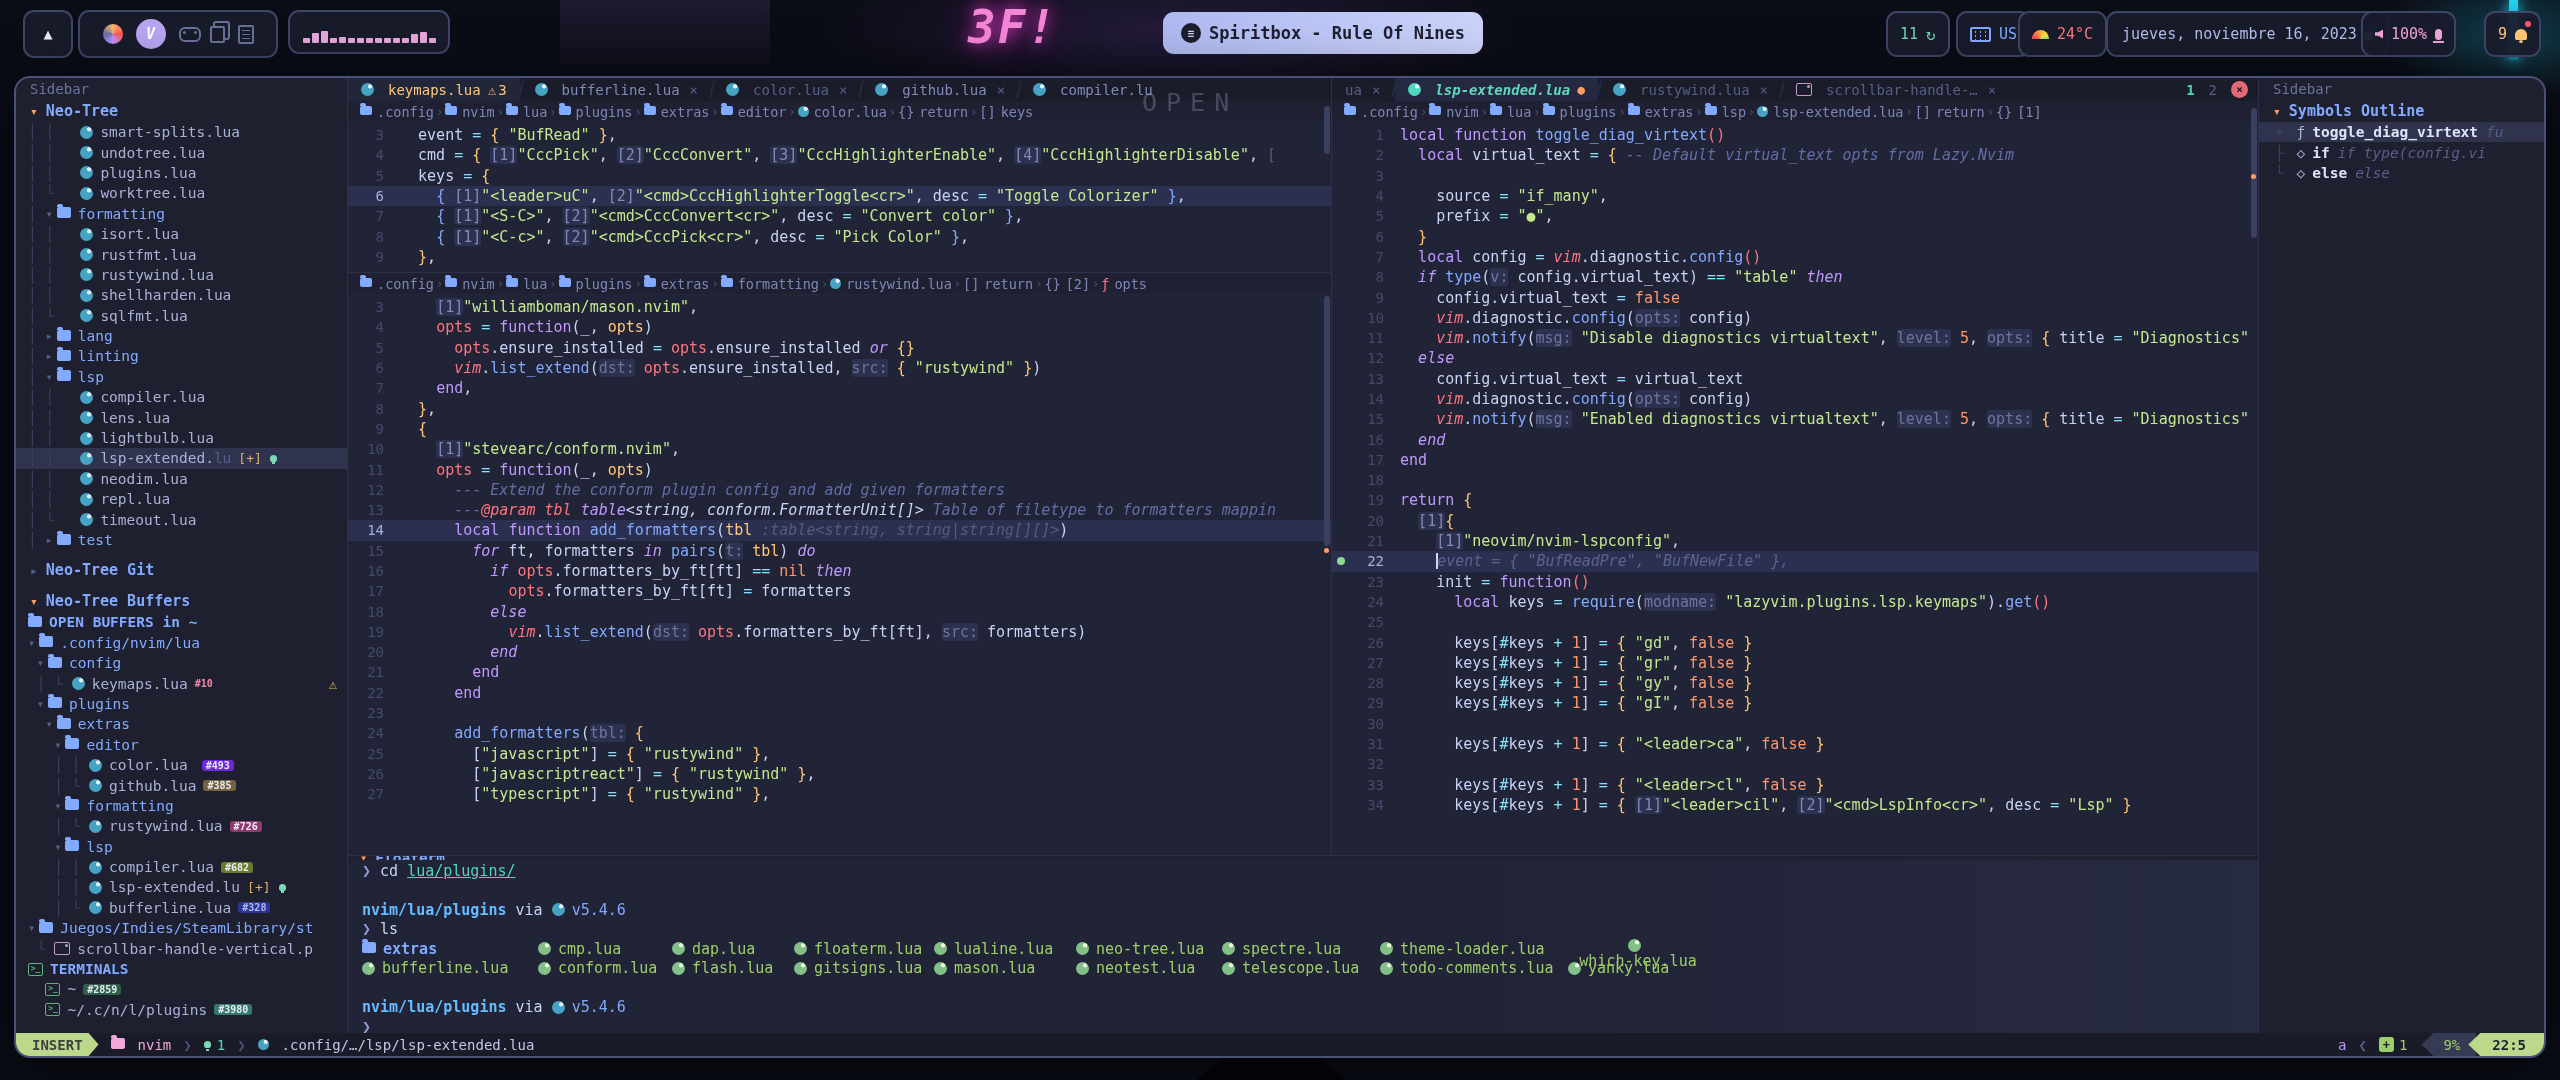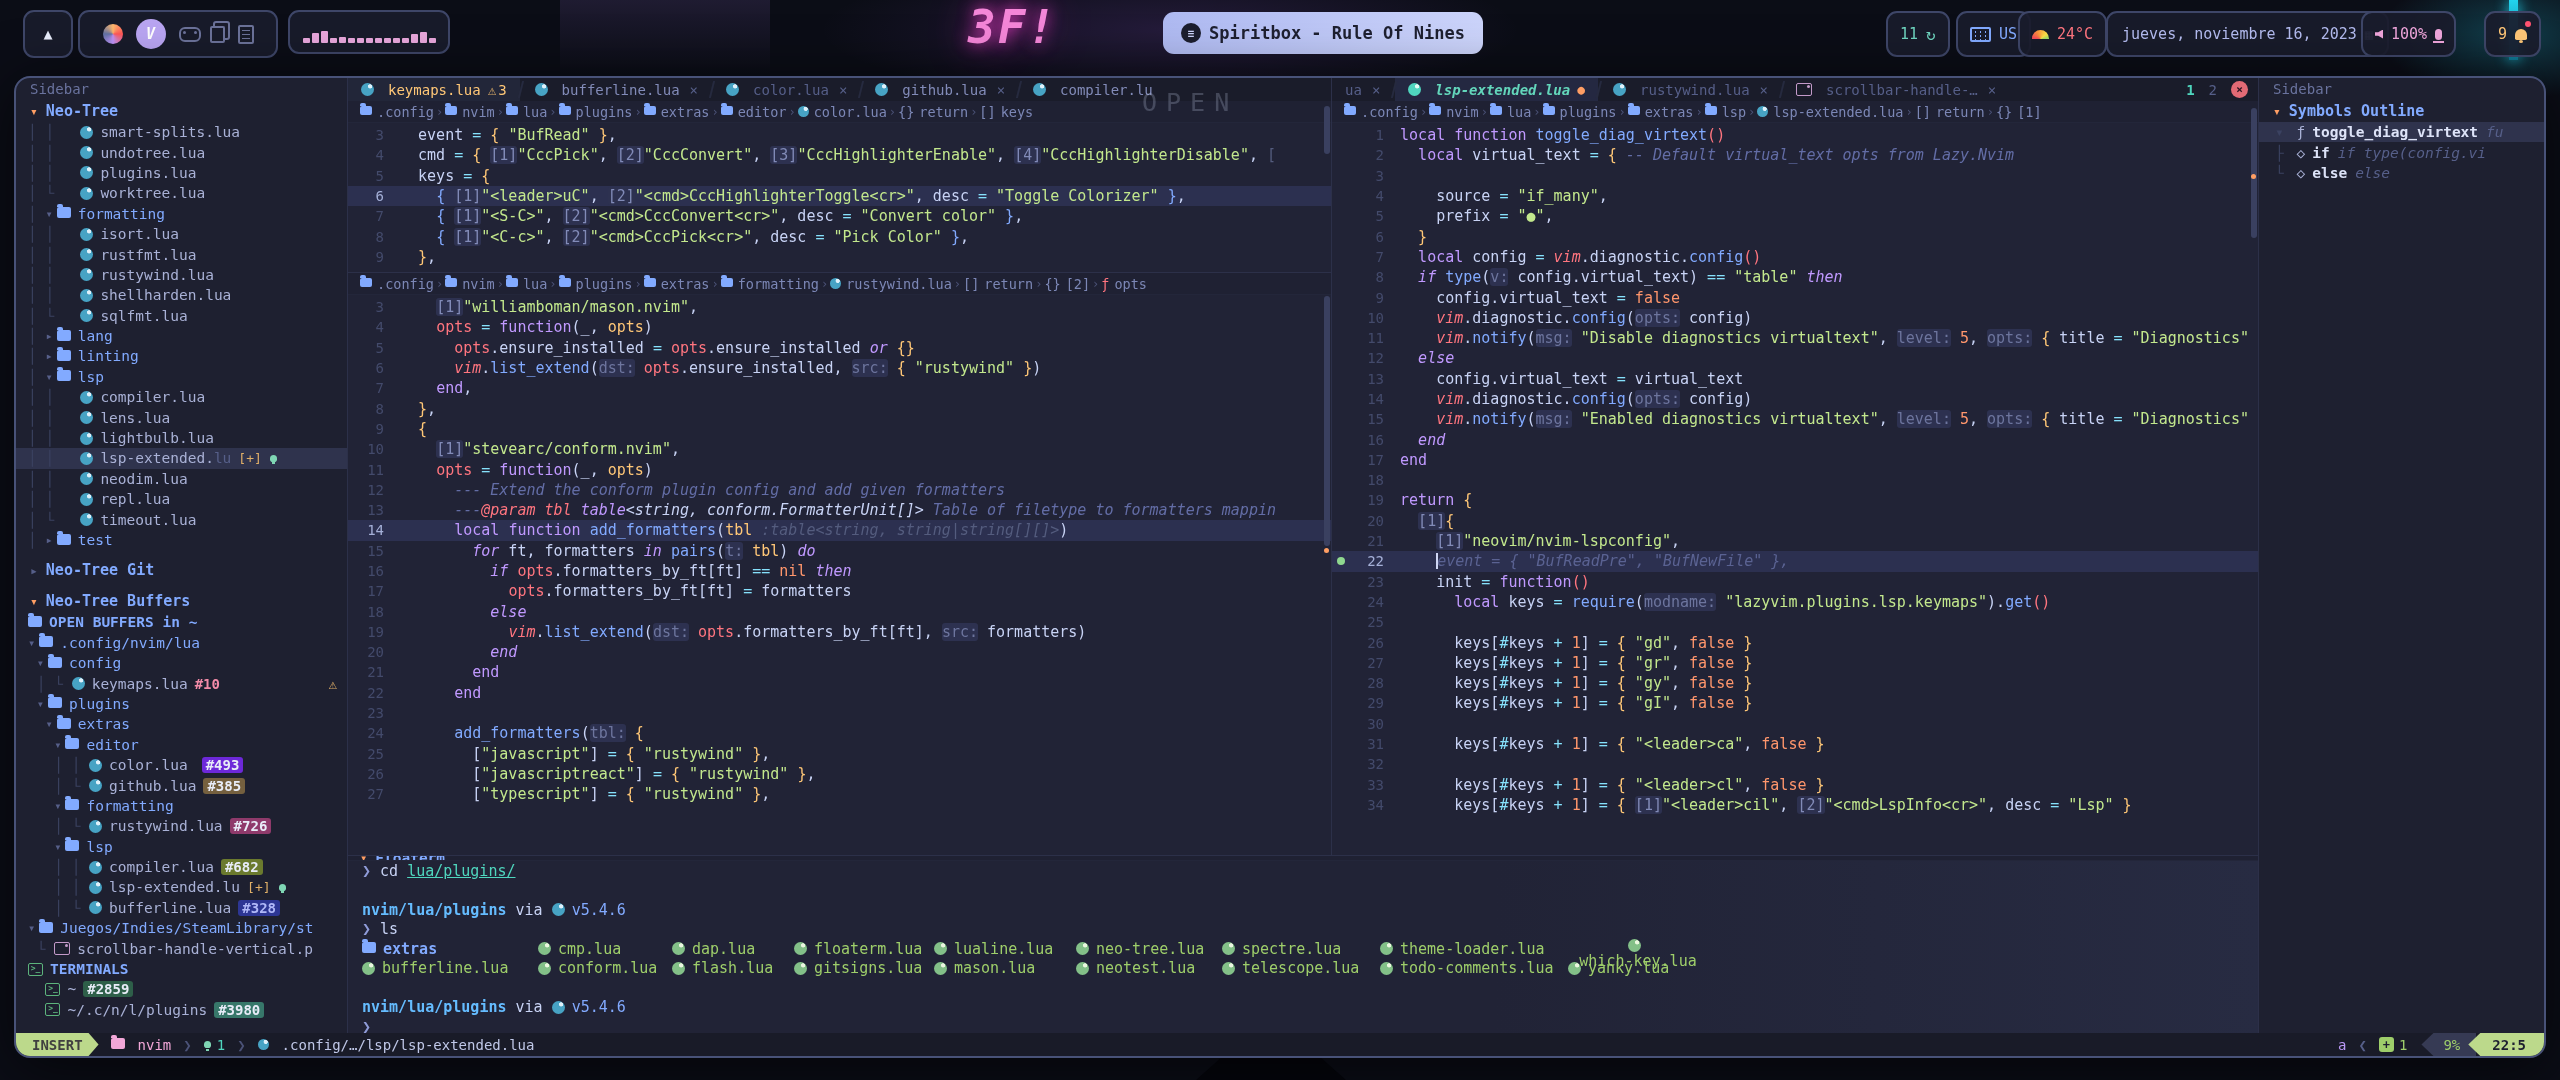--- a/index.html
+++ b/index.html
@@ -65,21 +65,21 @@
   .nt-header .chev{color:#ff9e64;font-size:13px;}
   .nt-header .chev.dim{color:#565f89;}
   .trow{height:20.4px;display:flex;align-items:center;font-size:14.5px;color:#a9b1d6;
     padding-left:12px;position:relative;white-space:pre;}
   .trow.sel{background:#2f334d;}
   .trow .pre{color:#3b4261;}
   .trow .exp{color:#565f89;margin-right:4px;font-size:12px;}
   .trow .lbl.blue{color:#82aaff;}
   .trow .lbl.b{font-weight:bold;}
   .trow .dim2{color:#565f89;}
-  .badge{margin-left:7px;font-size:14px;font-weight:bold;border-radius:3px;padding:0 4px;color:#e8ecf8;}
+  .badge{margin-left:7px;font-size:10px;font-weight:bold;border-radius:3px;padding:0 4px;color:#e8ecf8;}
   .badge.pink{color:#f38ba8;padding:0;background:none;}
   .badge.g1{background:#6d28d9;margin-left:14px;}
   .badge.br{background:#75603f;}
   .badge.mg{background:#8f3a6b;}
   .badge.ol{background:#6b7a2e;}
   .badge.nv{background:#2d3694;color:#b0b8f8;}
   .badge.gr2{background:#2e5f49;}
   .badge.tl{background:#37776a;}
   .plus{color:#e0af68;margin-left:7px;font-size:13px;}
   .warnmark{position:absolute;right:10px;color:#e0af68;font-size:14px;}

